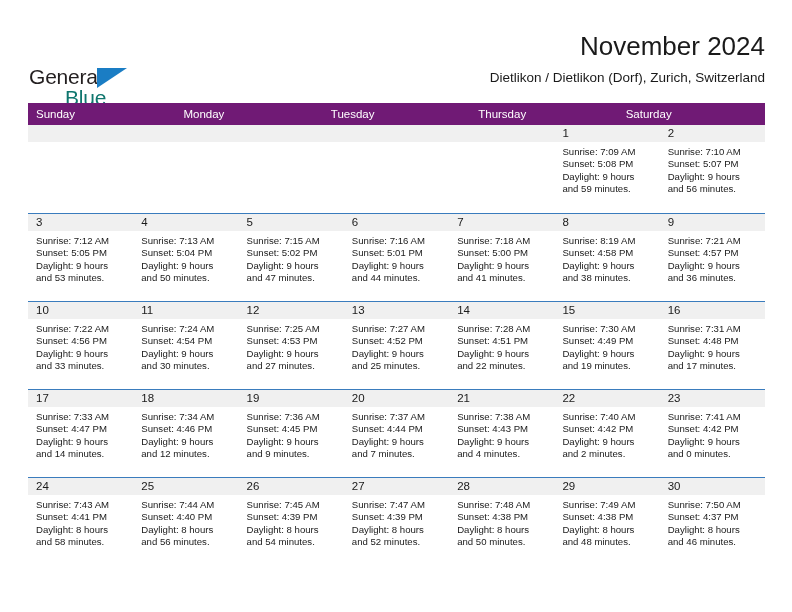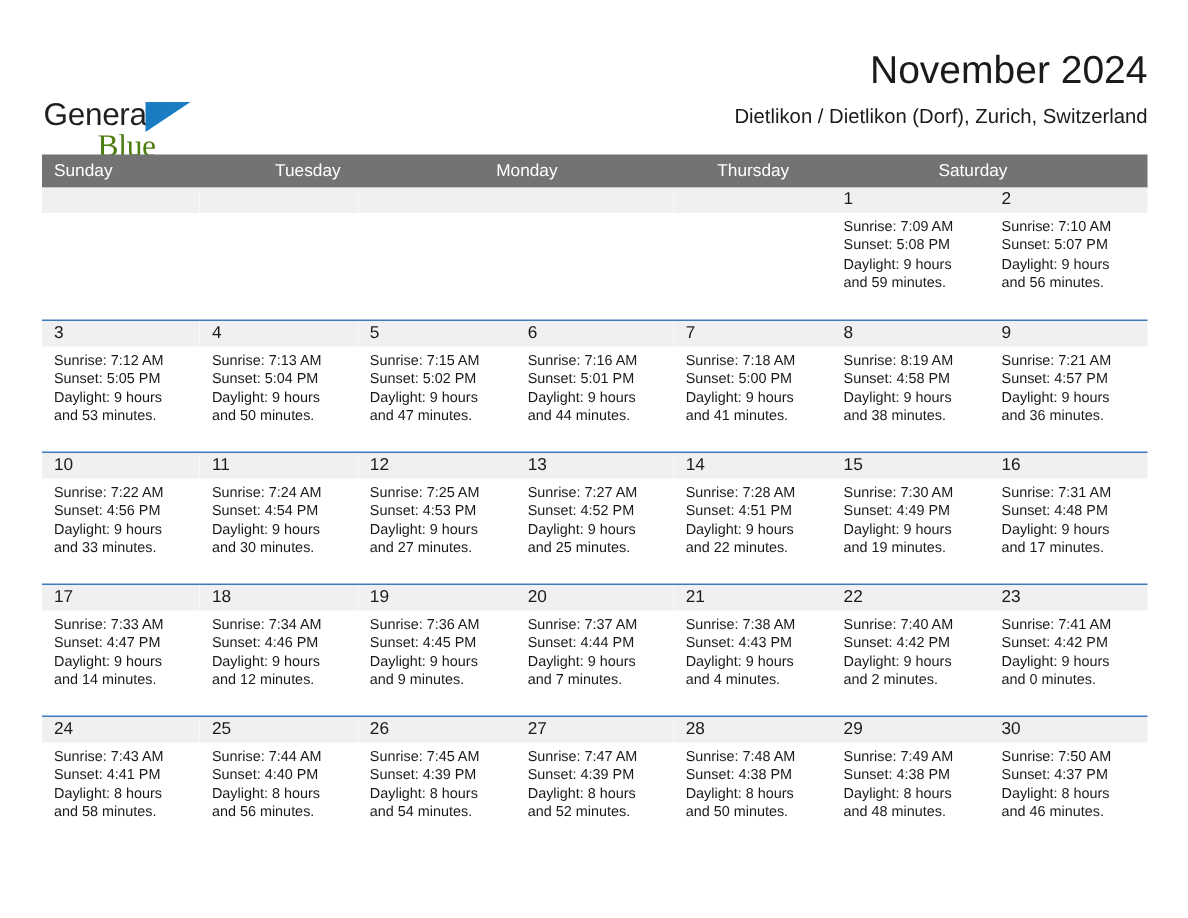--- a/index.html
+++ b/index.html
@@ -55,23 +55,23 @@
     height: 0;
     border-left: 30px solid #1a7dc4;
     border-bottom: 20px solid transparent;
   }
   .brand-blue {
     position: absolute;
     left: 36px;
     top: 21px;
     font-size: 21px;
     line-height: 23px;
-    color: #4d7c0f;
+    color: #0f766e;
     letter-spacing: -0.2px;
-    font-family: Liberation Serif, serif;
+    font-family: Liberation Sans, sans-serif;
     text-align: right;
   }
   .title-block {
     position: absolute;
     right: 27px;
     top: 30px;
     text-align: right;
     margin-left: 41px;
   }
   .cal-title {
@@ -92,21 +92,21 @@
 
   
   .calendar {
     position: absolute;
     left: 28px;
     top: 103px;
     width: 737px;
   }
   .weekday-row {
     display: flex;
-    background: #737373;
+    background: #701a75;
     height: 22px;
   }
   .weekday-cell {
     flex: 1 1 0;
     color: #ffffff;
     font-size: 11.5px;
     line-height: 22px;
     padding-left: 8px;
     box-sizing: border-box;
     white-space: nowrap;
@@ -167,22 +167,22 @@
       <h1 class="cal-title">November 2024</h1>
       <div class="cal-subtitle">Dietlikon / Dietlikon (Dorf), Zurich, Switzerland</div>
     </div>
 
   </div>
 
   <div class="calendar">
 
     <div class="weekday-row">
       <div class="weekday-cell">Sunday</div>
+      <div class="weekday-cell">Monday</div>
       <div class="weekday-cell">Tuesday</div>
-      <div class="weekday-cell">Monday</div>
       <div class="weekday-cell">Thursday</div>
       <div class="weekday-cell">Saturday</div>
     </div>
 
     <div class="week-row first">
       <div class="day-cell empty">
         <div class="day-number"></div>
         <div class="day-info">
           <div></div>
           <div></div>

